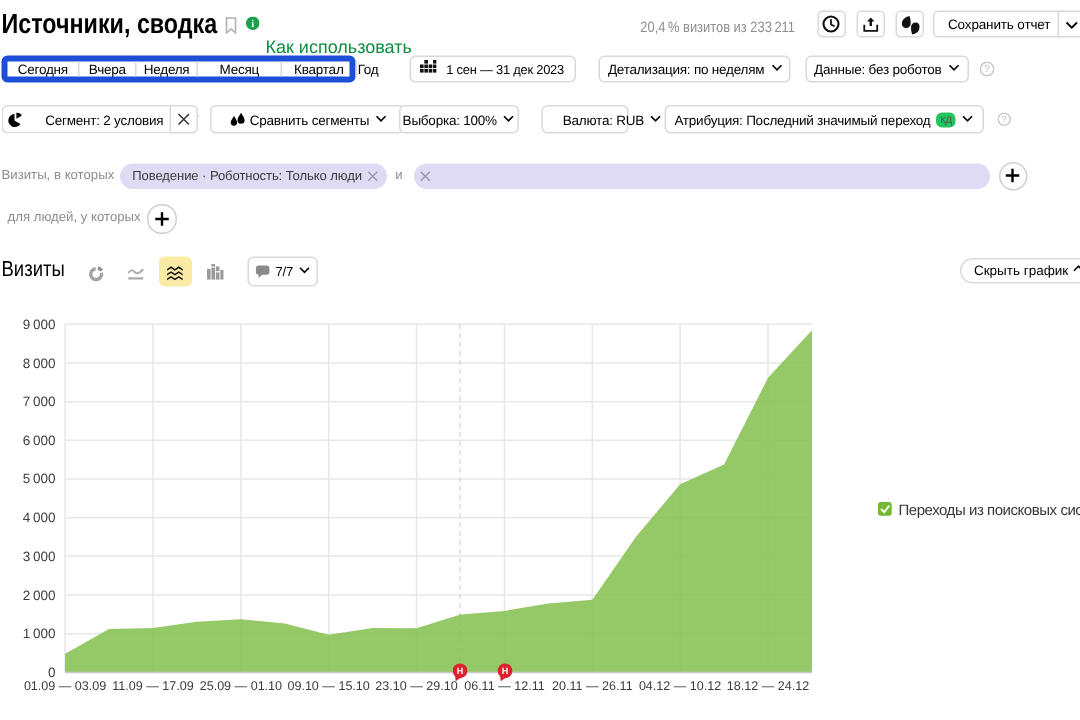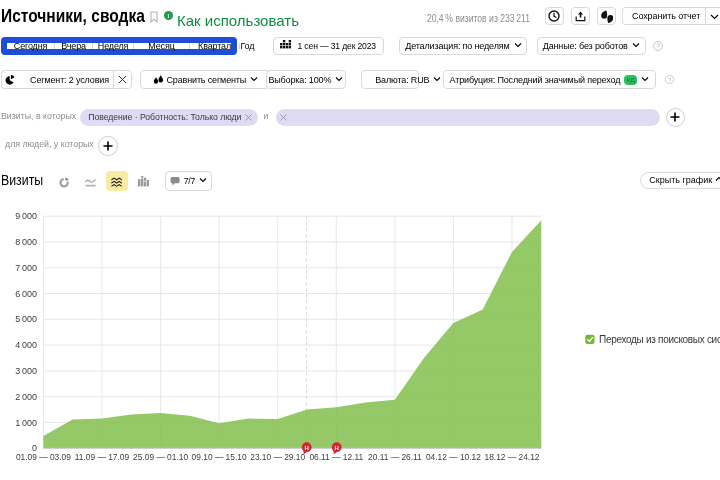--- a/index.html
+++ b/index.html
@@ -18,21 +18,21 @@
 <body>
 
 <div class="abs" style="left:1px;top:4.5px;font-size:18.5px;font-weight:bold;color:#000;transform:scaleX(0.84);transform-origin:0 0;white-space:nowrap;">Источники, сводка</div>
 <svg class="abs" style="left:149.5px;top:11px" width="8" height="12" viewBox="0 0 8 12">
   <path d="M1 1 H7 V11 L4 8.3 L1 11 Z" fill="none" stroke="#b3b3b3" stroke-width="1.1"></path>
 </svg>
 <svg class="abs" style="left:163.8px;top:11.3px" width="9" height="9" viewBox="0 0 9 9">
   <circle cx="4.5" cy="4.5" r="4.5" fill="#1d9e49"></circle>
   <text x="4.5" y="7" font-size="7" font-weight="bold" fill="#fff" text-anchor="middle" font-family="Liberation Serif,serif">i</text>
 </svg>
-<div class="abs" style="left:177px;top:12px;font-size:15px;color:#0e8d41;white-space:nowrap;">Как использовать</div>
+<div class="abs" style="left:177px;top:24px;font-size:12px;color:#0e8d41;white-space:nowrap;">Как использовать</div>
 
 <div class="abs" style="left:380px;top:12.5px;width:150px;text-align:right;font-size:10px;color:#8d8d8d;transform:scaleX(0.86);transform-origin:100% 0;white-space:nowrap;">20,4 % визитов из 233 211</div>
 
 <div class="btn" style="left:544.5px;top:7.2px;width:19px;height:18px;border-radius:3.5px;">
  <svg width="12" height="12" viewBox="0 0 12 12">
       <circle cx="6" cy="6" r="5" fill="none" stroke="#111" stroke-width="1.4"></circle>
       <path d="M6 3.2 V6.3 L8 7.3" fill="none" stroke="#111" stroke-width="1.2" stroke-linecap="round"></path>
     </svg>
 </div>
 <div class="btn" style="left:570.8px;top:7.2px;width:19px;height:18px;border-radius:3.5px;">
@@ -49,21 +49,21 @@
 </div>
 
 <div class="btn" style="left:622px;top:7.2px;width:106px;height:18px;border-radius:3.5px;justify-content:flex-start;">
   <span style="margin-left:9px;letter-spacing:-0.1px;">Сохранить отчет</span>
 </div>
 <div class="abs" style="left:704.5px;top:8px;width:1px;height:16.5px;background:#d9d9d9;"></div>
 <svg class="abs" style="left:710px;top:13.5px" width="9" height="6" viewBox="0 0 9 6">
     <path d="M1 1 L4.5 4.5 L8 1" fill="none" stroke="#000" stroke-width="1.2"></path>
   </svg>
 
-<div class="abs" style="left:0.7px;top:36.5px;width:236px;height:18.5px;box-sizing:border-box;border:6px solid #1d4ed8;border-radius:4px;display:flex;font-size:9px;letter-spacing:-0.15px;color:#000;">
+<div class="abs" style="left:0.7px;top:36.5px;width:236px;height:18.5px;box-sizing:border-box;border:4px solid #1d4ed8;border-radius:4px;display:flex;font-size:9px;letter-spacing:-0.15px;color:#000;">
   <div class="seg" style="flex:0 0 47.7px;">Сегодня</div>
   <div class="seg" style="flex:0 0 36.4px;">Вчера</div>
   <div class="seg" style="flex:0 0 40.6px;">Неделя</div>
   <div class="seg" style="flex:0 0 54.3px;">Месяц</div>
   <div class="seg" style="flex:0 0 49.8px;">Квартал</div>
   <div class="seg" style="flex:1;border-right:none;">Год</div>
 </div>
 <div class="btn" style="left:272.5px;top:36.5px;width:111.5px;height:18.5px;">
   <svg width="11" height="11" viewBox="0 0 11 11" style="margin-right:6px;flex:none;">
     <g fill="#111">

